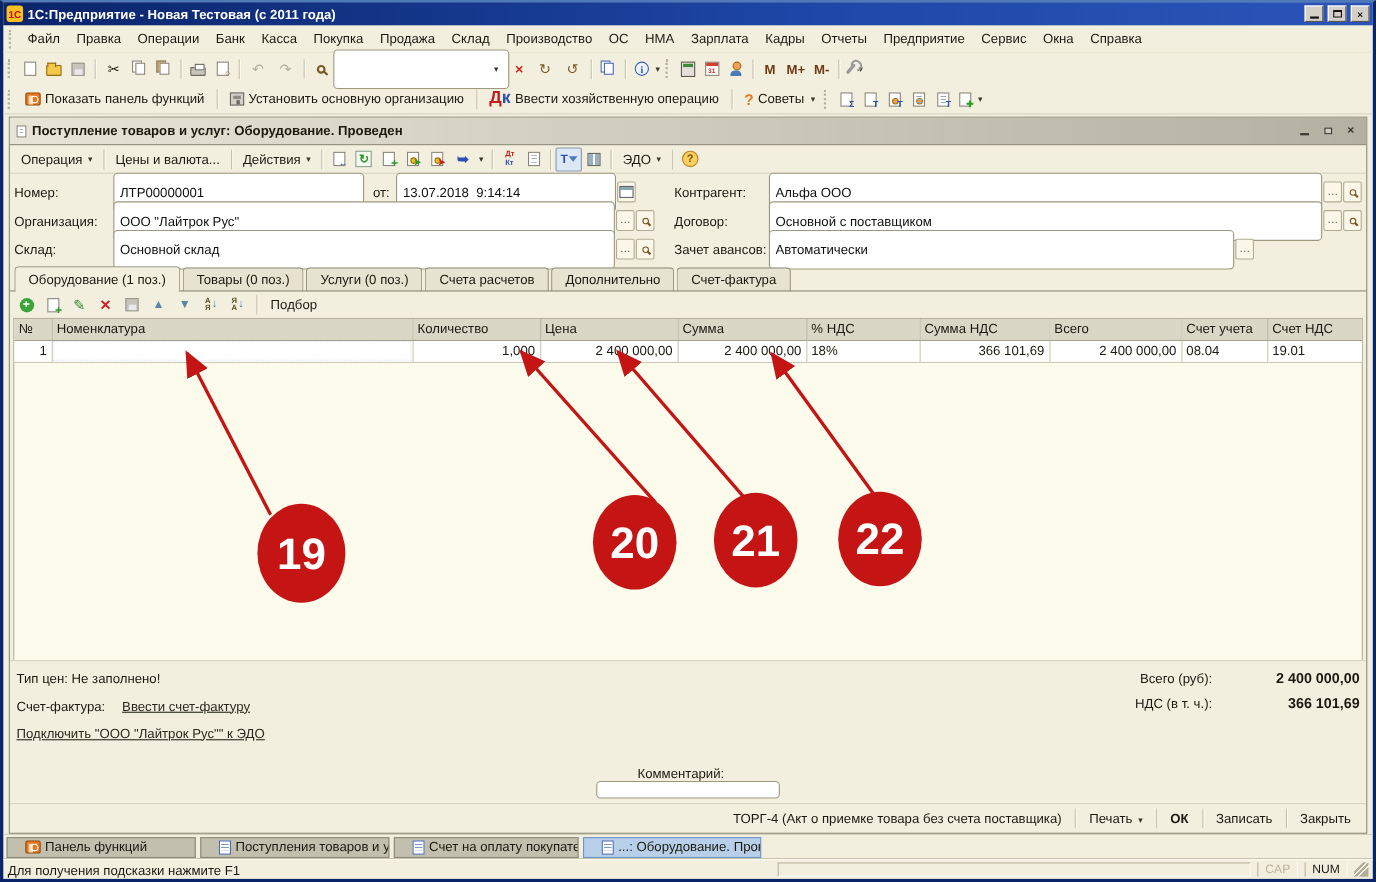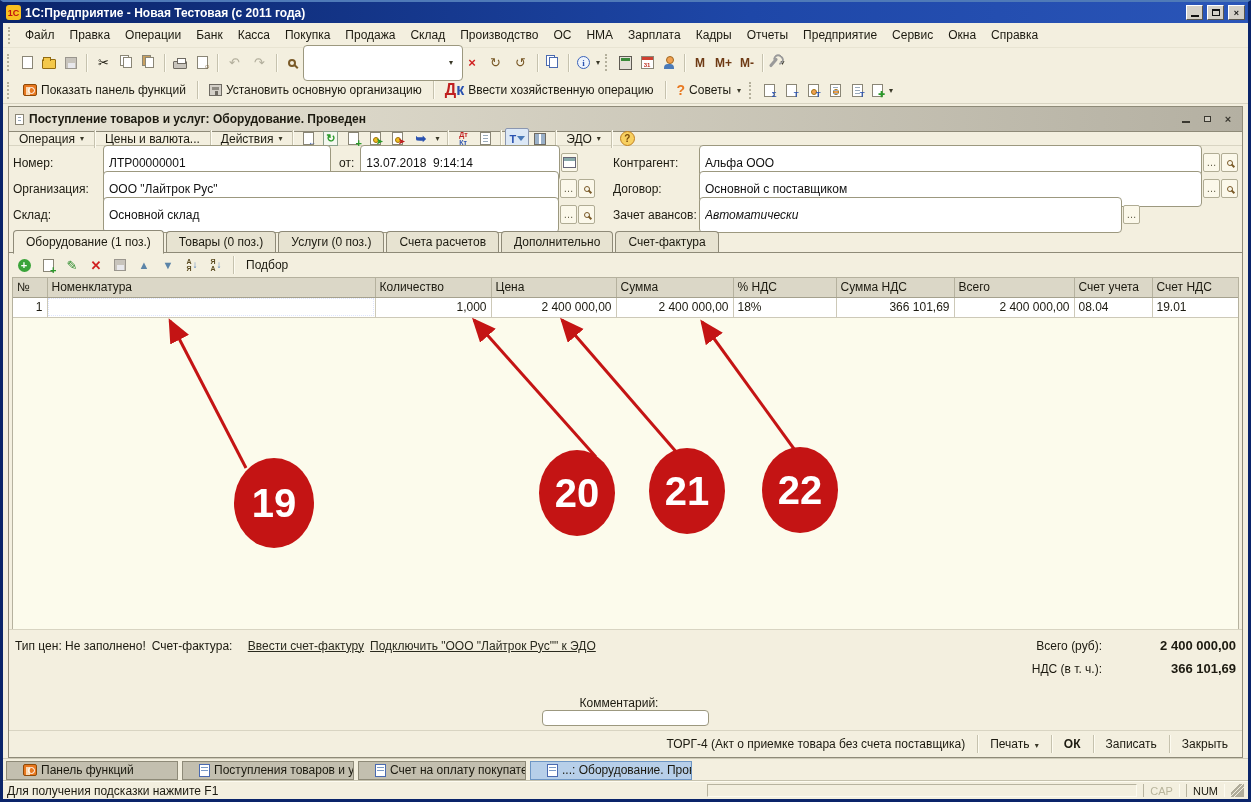--- a/index.html
+++ b/index.html
@@ -94,21 +94,21 @@
   
   .workspace { flex:1; position:relative; padding:2px 5px; }
   .child { position:absolute; left:5px; right:5px; top:2px; bottom:0; border:1px solid #8e8a78; background:#f3efdf; display:flex; flex-direction:column; }
   .child-title { height:19px; flex:none; background:linear-gradient(90deg,#e9e5d6,#b4b0a2); border-bottom:1px solid #8e8a78; display:flex; align-items:center; padding:12px 6px; gap:5px; }
   .child-title .ct { font-weight:bold; flex:1; white-space:nowrap; }
   .cbtn { width:16px; height:14px; display:flex; align-items:center; justify-content:center; color:#3a3830; font-weight:bold; font-size:11px; }
   .cbtn .bar { width:8px; height:2px; background:#3a3830; margin-top:6px; }
   .cbtn .rest { width:7px; height:6px; border:1px solid #3a3830; position:relative; background:#cfcbc0; }
   .cbtn .rest:before { content:''; position:absolute; left:2px; top:-3px; width:7px; height:6px; border:1px solid #3a3830; background:#cfcbc0; z-index:-1; }
 
-  .child-toolbar { height:14px; flex:none; display:flex; align-items:center; padding:0 4px; border-bottom:1px solid #d8d4c2; }
+  .child-toolbar { height:26px; flex:none; display:flex; align-items:center; padding:0 4px; border-bottom:1px solid #d8d4c2; }
   .menu-btn { padding:2px 6px; display:inline-flex; align-items:center; gap:3px; }
 
   
   .fields { flex:none; padding:7px 4px 6px 4px; display:flex; gap:18px; }
   .fcol { display:flex; flex-direction:column; gap:7px; }
   .fcol.left { width:582px; flex:none; }
   .fcol.right { flex:1; }
   .frow { display:flex; align-items:center; height:19px; }
   .flabel { width:90px; flex:none; }
   .flabel.r { width:86px; }
@@ -133,21 +133,21 @@
   table.grid { border-collapse:collapse; table-layout:fixed; width:1226px; font-size:12px; }
   table.grid th { height:19px; background:#dbd7c7; border-right:1px solid #b5b19e; border-bottom:1px solid #a5a18e; font-weight:normal; text-align:left; padding:0 4px; white-space:nowrap; overflow:hidden; }
   table.grid td { height:20px; background:#fff; border-right:1px solid #cdc9b8; border-bottom:1px solid #cdc9b8; padding:0 4px; white-space:nowrap; overflow:hidden; }
   td.num, th.num { text-align:right; }
   td.sel { background:#3163c1; color:#fff; outline:1px dotted #dfe6ff; outline-offset:-2px; }
   td.rowno { text-align:right; }
 
   
   .finfo { flex:none; padding:6px 6px 4px; border-top:1px solid #d8d4c2; }
   .finfo-grid { display:flex; }
-  .finfo-left { flex:1; display:flex; flex-direction:row; gap:6px; }
+  .finfo-left { flex:1; display:flex; flex-direction:column; gap:6px; }
   .finfo-right { width:330px; flex:none; display:flex; flex-direction:column; gap:8px; padding-top:2px; }
   .trow { display:flex; align-items:baseline; justify-content:flex-end; gap:14px; }
   .tval { font-weight:bold; font-size:13px; min-width:120px; text-align:right; }
   .lnk { color:#2a2a1e; text-decoration:underline; cursor:pointer; }
   .inforow { display:flex; align-items:center; height:19px; gap:8px; }
   .ilabel { width:88px; flex:none; }
   .comment-row { display:flex; align-items:center; margin-top:20px;flex-direction:column; }
   .comment-row .flabel { width:92px; }
 
   
@@ -501,21 +501,21 @@
           <div class="frow">
             <span class="flabel r">Договор:</span>
             <input class="tinput" style="flex: 1 1 0%;" value="Основной с поставщиком">
             <span class="sbtn">…</span>
             <span class="sbtn">
                 <span class="mag2"></span>
               </span>
           </div>
           <div class="frow" style="padding-right:98px;">
             <span class="flabel r">Зачет авансов:</span>
-            <input class="tinput" style="flex: 1 1 0%; font-style: italic;" value="Автоматически">
+            <input class="tinput" style="flex: 1 1 0%;" value="Автоматически">
             <span class="sbtn">…</span>
           </div>
         </div>
       </div>
 
       <div class="tabs">
         <span class="tab active">Оборудование (1 поз.)</span>
         <span class="tab">Товары (0 поз.)</span>
         <span class="tab">Услуги (0 поз.)</span>
         <span class="tab">Счета расчетов</span>

